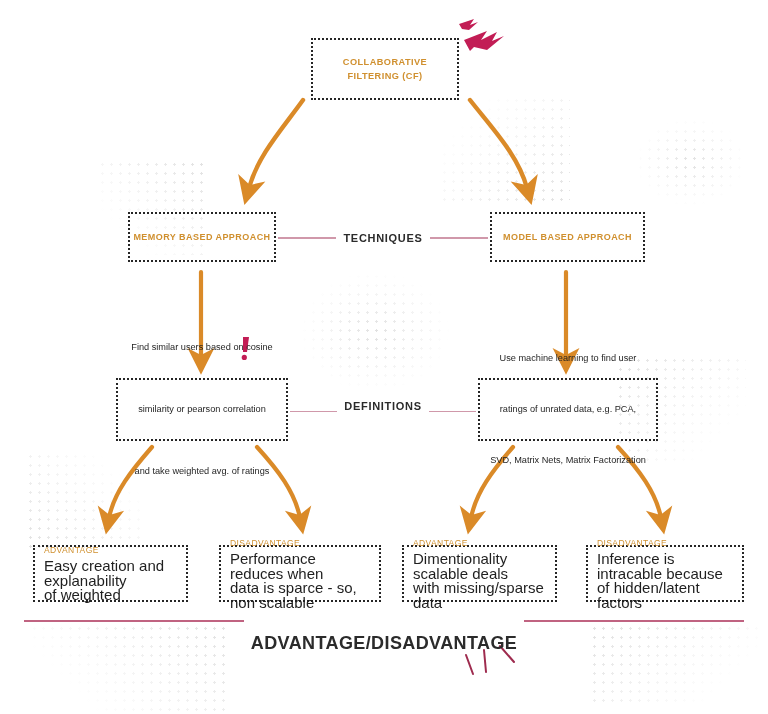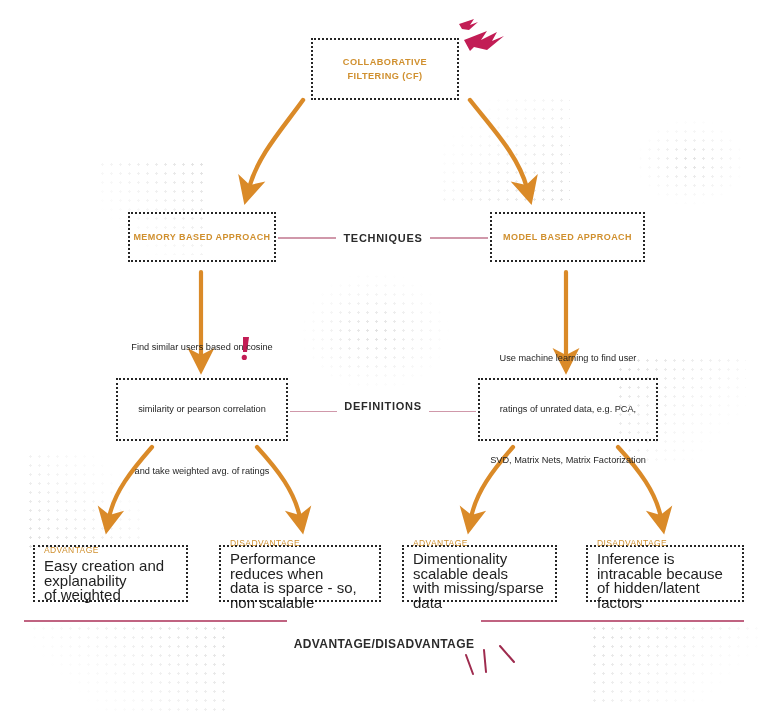--- a/index.html
+++ b/index.html
@@ -97,21 +97,21 @@
     opacity: .75;
   }
   .band .band-text {
     font-size: 11px;
     font-weight: bold;
     letter-spacing: .7px;
     color: #2b2b2b;
     padding: 0 7px;
     white-space: nowrap;
   }
-  .band.big .band-text { font-size: 12px; letter-spacing: .4px; margin-top: 45px; }
+  .band.big .band-text { font-size: 18px; letter-spacing: .4px; margin-top: 45px; }
   .band.big .rule { height: 1.6px; background: #b5486b; opacity: .85; }
 
   svg.layer {
     position: absolute;
     left: 0;
     top: 0;
     width: 768px;
     height: 714px;
     pointer-events: none;
     overflow: visible;

